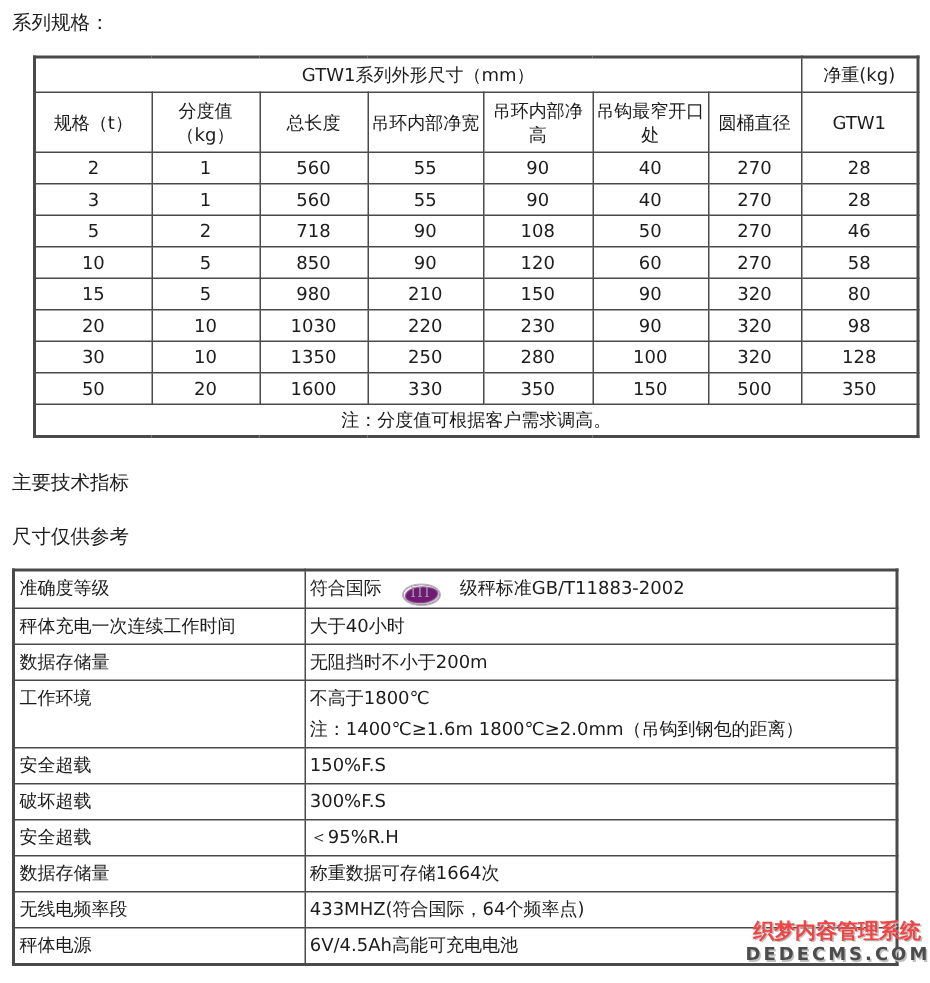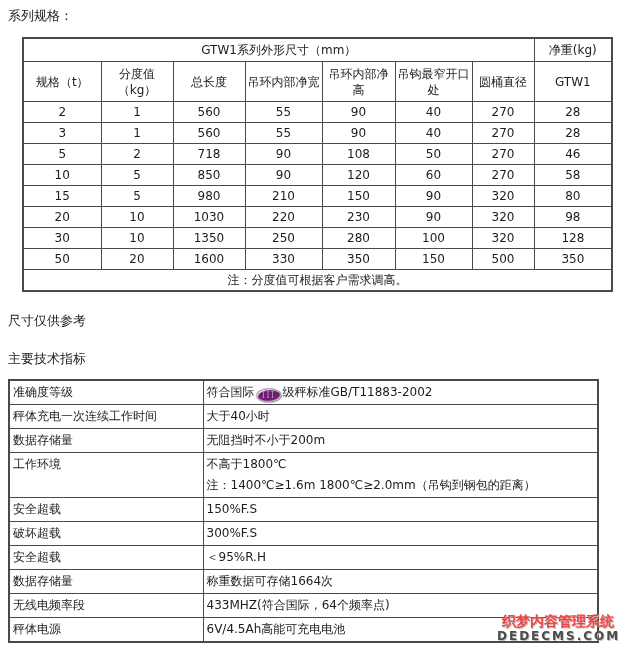--- a/index.html
+++ b/index.html
@@ -70,21 +70,21 @@
     height: 13px;
     border: 1px solid #b5b5b5;
     border-radius: 50%;
     background: #701a75;
     box-shadow: inset 1px 1px 1px #ffffff, inset -1px -1px 1px #d0d0d0;
     color: #a0a0a0;
     font-size: 9px;
     line-height: 13px;
     text-align: center;
     letter-spacing: 1px;
-    margin: 0 1px;
+    margin: 0 13px;
     vertical-align: -2px;
     font-family: "DejaVu Serif", serif;
   }
 
   
   .watermark {
     position: absolute;
     left: 497px;
     top: 613px;
     width: 122px;
@@ -224,23 +224,23 @@
           <td>350</td>
         </tr>
       </tbody>
     <tfoot>
       <tr class="note-row">
         <td colspan="8">注：分度值可根据客户需求调高。</td>
       </tr>
     </tfoot>
   </table>
 
+  <div class="section-label tech-title">主要技术指标</div>
+
   <div class="section-label ref-note">尺寸仅供参考</div>
-
-  <div class="section-label tech-title">主要技术指标</div>
 
   <table class="tech-table">
     <colgroup>
       <col style="width:194px">
         <col style="width:395px">
     </colgroup>
     <tbody id="tech-body">
         <tr>
           <td class="tlabel">准确度等级</td>
           <td class="tvalue"><span>符合国际</span><span class="class-oval">III</span><span>级秤标准GB/T11883-2002</span></td>

